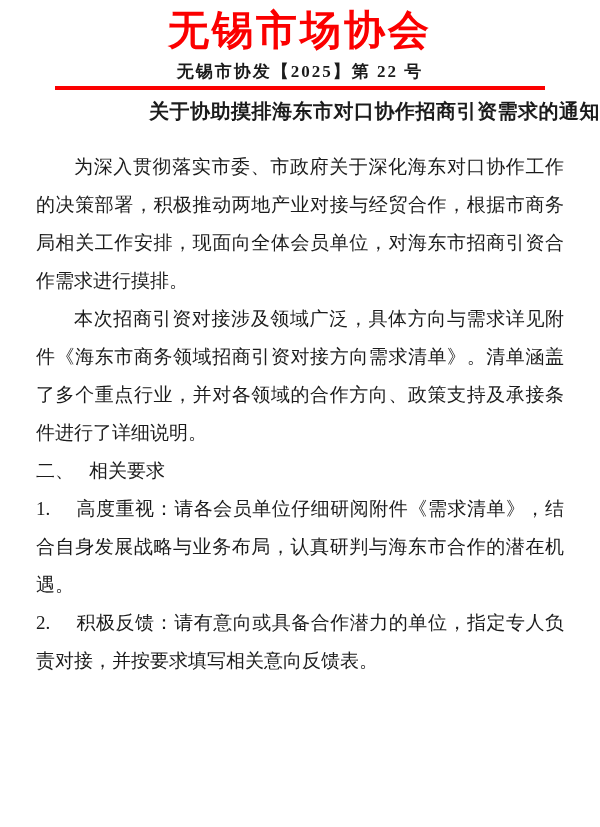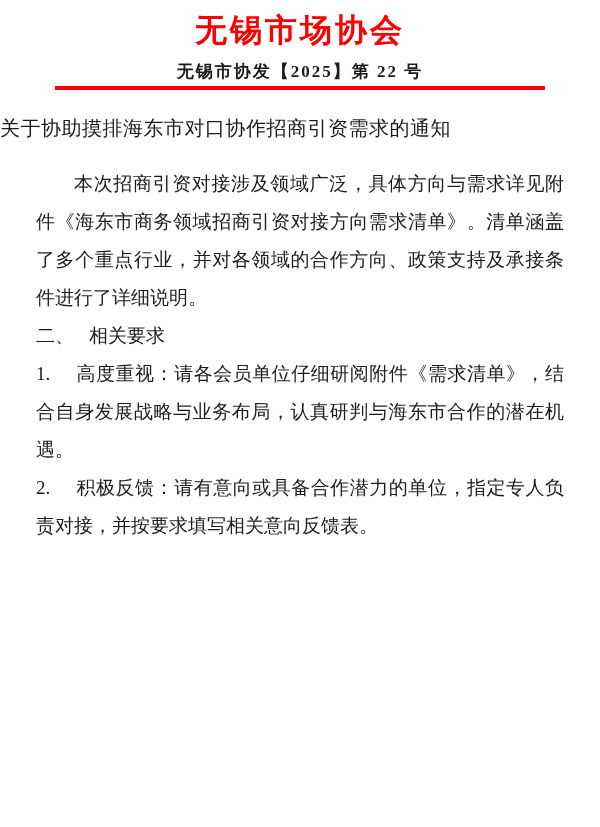--- a/index.html
+++ b/index.html
@@ -11,21 +11,21 @@
   }
   .page {
     width: 600px;
     height: 827px;
     position: relative;
   }
   .org-title {
     padding-top: 7px;
     text-align: center;
     color: #fb0000;
-    font-size: 32px;
+    font-size: 41px;
     font-weight: bold;
     letter-spacing: 3px;
     line-height: 47px;
     white-space: nowrap;
   }
   .doc-number {
     margin-top: 7px;
     text-align: center;
     font-size: 17px;
     font-weight: bold;
@@ -33,24 +33,24 @@
     line-height: 22px;
   }
   .red-rule {
     width: 490px;
     height: 4px;
     background: #fb0000;
     border: none;
     margin: 3px auto 0 auto;
   }
   .doc-title {
-    margin-top: 26px;
-    text-align: left;
+    margin-top: 9px;
+    text-align: right;
     font-size: 20px;
-    font-weight: normal;
+    font-weight: bold;
     line-height: 25px;
     letter-spacing: 0.5px;
   }
   .body-text {
     margin: 24px 36px 0 36px;
     font-size: 19px;
     line-height: 38px;
     text-align: justify;
   }
   .body-text p { margin: 0; }
@@ -71,20 +71,21 @@
 
   <div class="doc-number">无锡市协发【2025】第 22 号</div>
 
   <hr class="red-rule">
 
   <h2 class="doc-title">关于协助摸排海东市对口协作招商引资需求的通知</h2>
 
   <div class="body-text">
 
 
+    <p class="para">为深入贯彻落实市委、市政府关于深化海东对口协作工作的决策部署，积极推动两地产业对接与经贸合作，根据市商务局相关工作安排，现面向全体会员单位，对海东市招商引资合作需求进行摸排。</p>
 
 
 
     <p class="para">本次招商引资对接涉及领域广泛，具体方向与需求详见附件《海东市商务领域招商引资对接方向需求清单》。清单涵盖了多个重点行业，并对各领域的合作方向、政策支持及承接条件进行了详细说明。</p>
 
     <p class="section-heading">
       <span class="sec-num">二、</span><span>相关要求</span>
     </p>
 
     <p class="item">

